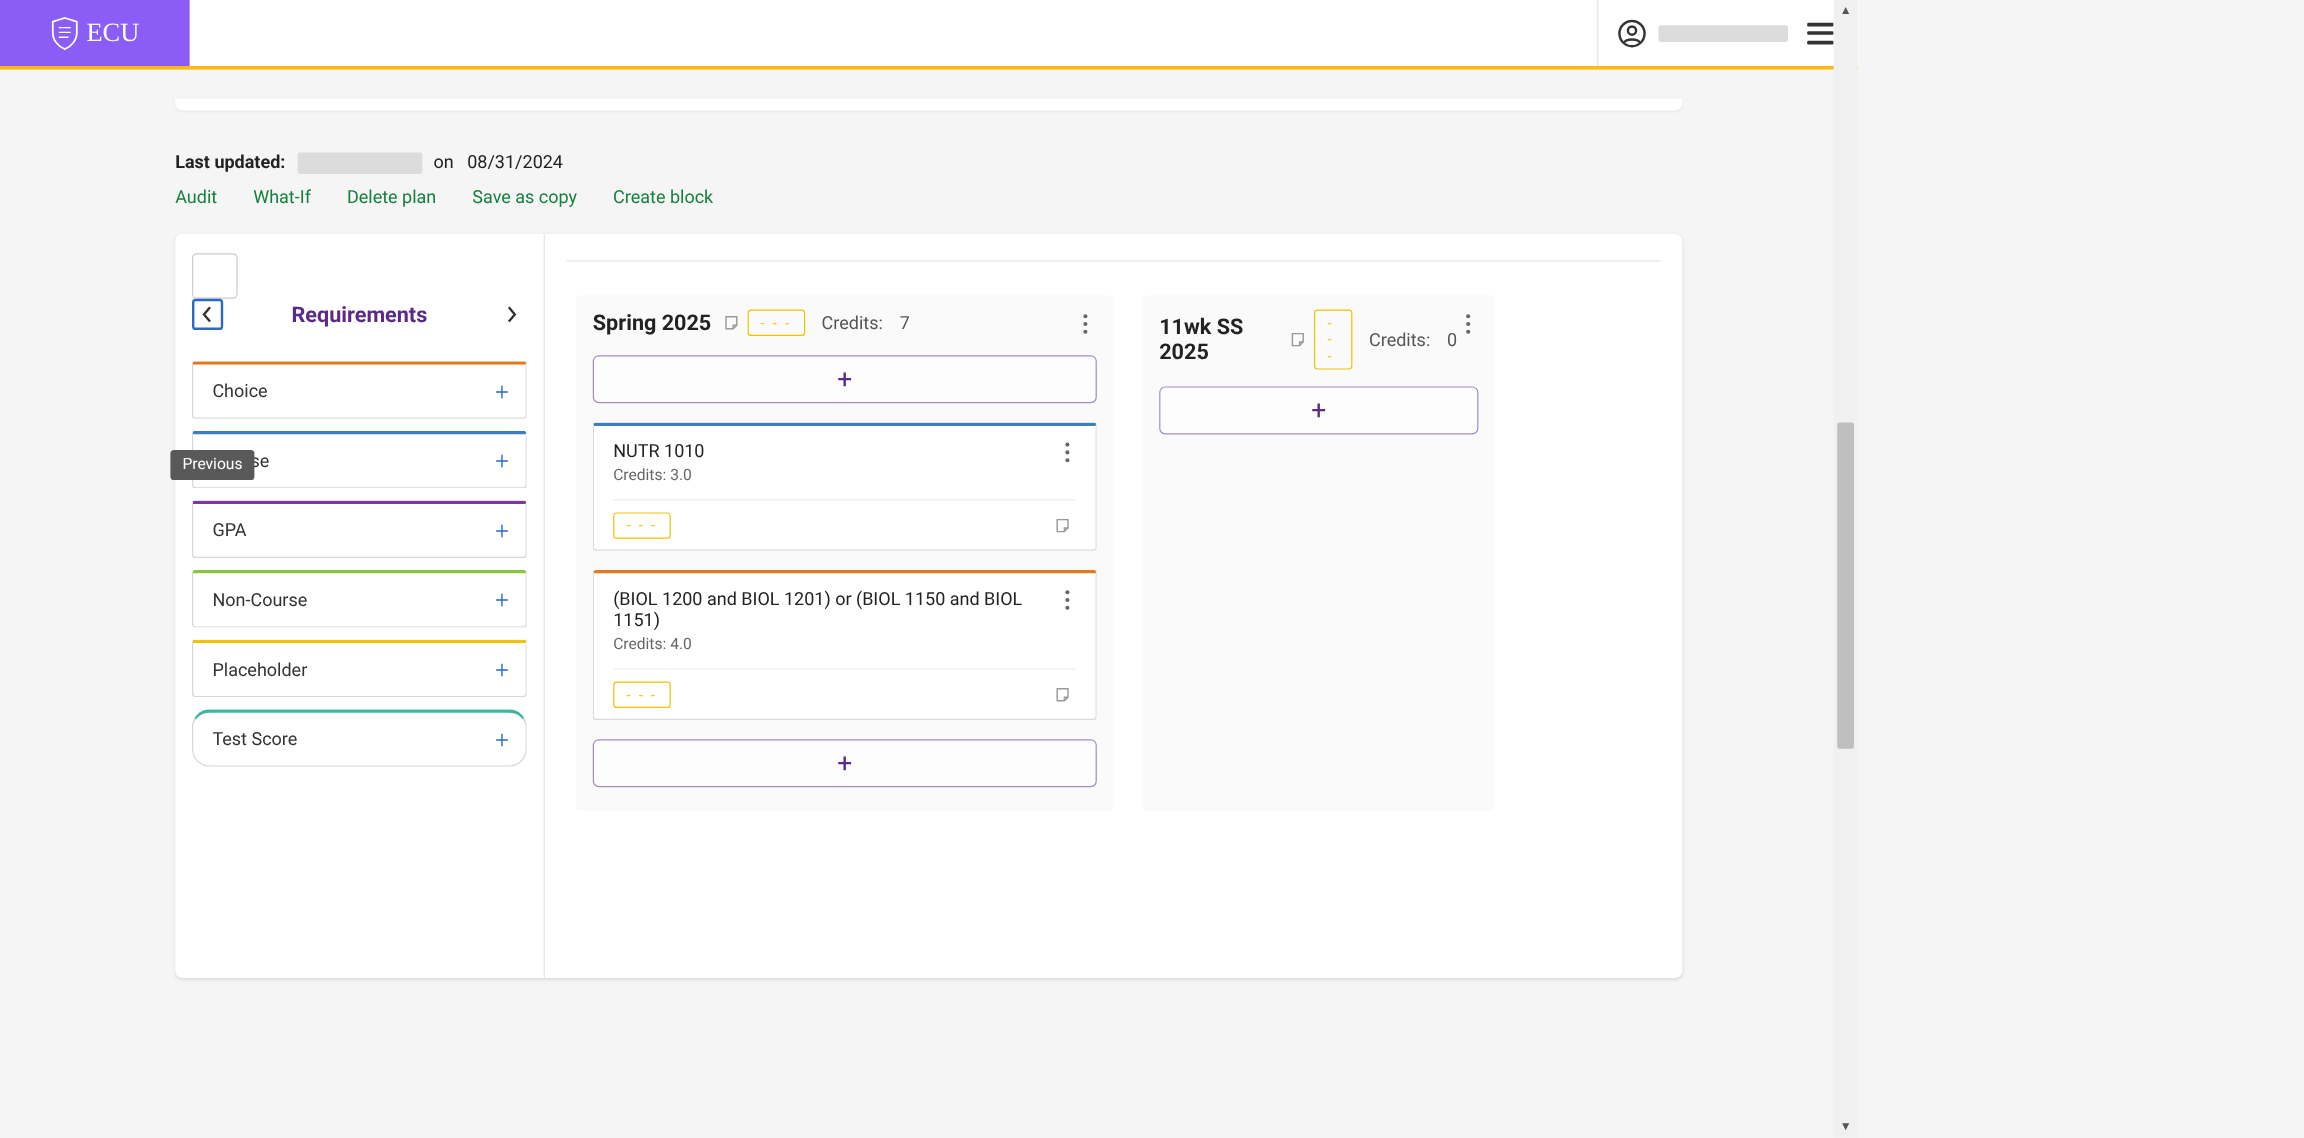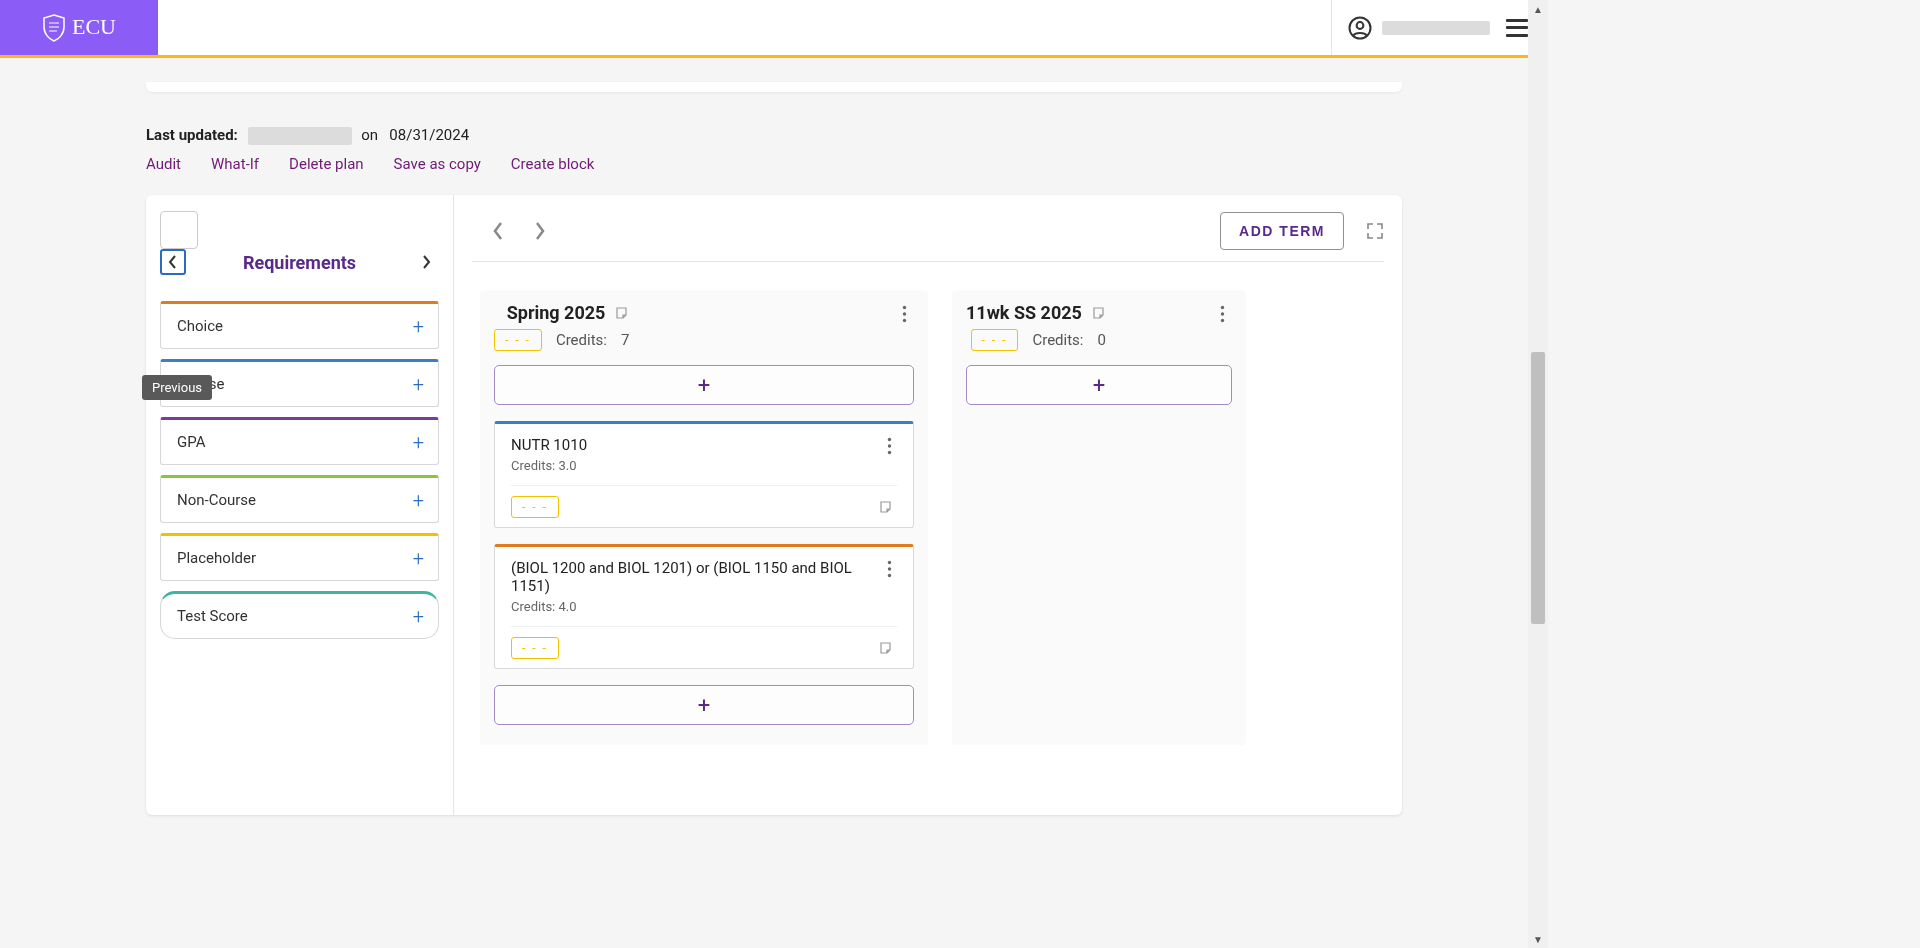--- a/index.html
+++ b/index.html
@@ -77,21 +77,21 @@
 .content-wrap { padding: 24px 0 0 146px; width:1402px; }
 .card-top {
   background:#fff;
   height:10px;
   border-radius: 0 0 6px 6px;
   box-shadow: 0 1px 3px rgba(0,0,0,0.06);
 }
 .meta-row { margin-top:34px; font-size:15px; color:#222;}
 .meta-row .mask{ display:inline-block; width:104px; height:18px; background:#dcdcdc; vertical-align:middle; border-radius:2px; margin:0 6px;}
 .actions-row { margin-top:10px; display:flex; gap:30px; font-size:15px; }
-.actions-row a{ color:#701a75; text-decoration:none; cursor:pointer; }
+.actions-row a{ color:#15803d; text-decoration:none; cursor:pointer; }
 
 
 .panel {
   margin-top:22px;
   background:#fff;
   border-radius:6px;
   box-shadow:0 1px 3px rgba(0,0,0,0.10);
   display:flex;
   min-height:620px;
 }
@@ -144,21 +144,21 @@
   font-size:14px; padding:10px 18px; border-radius:4px; background:#fff; cursor:pointer;
 }
 .expand-icon{ width:18px; height:18px; color:#888; cursor:pointer; margin-left:22px;}
 
 .main-divider{ border-bottom:1px solid #e5e5e5; margin-top:8px; }
 
 .terms-row{ display:flex; gap:24px; margin-top:28px; padding-left:8px;}
 .term-col{ width:448px; background:#fafafa; border-radius:4px; padding:12px 14px 20px 14px; position:relative;}
 .term-col.small{ width:294px; }
 .term-header{ display:flex; align-items:flex-start; justify-content:space-between;}
-.term-title-wrap{ display:flex; flex-direction:column; gap:6px;align-items:flex-end;}
+.term-title-wrap{ display:flex; flex-direction:row; gap:6px;}
 .term-title-line{ display:flex; align-items:center; gap:10px; font-size:18px; font-weight:700; color:#222;}
 .note-icon{ width:14px; height:14px; color:#888; }
 .term-credits{ display:flex; align-items:center; gap:14px; font-size:15px; color:#555;}
 .dash-pill{ border:1px solid #f0c200; border-radius:3px; padding:3px 10px; font-size:12px; color:#f0c200; letter-spacing:2px;}
 .dots-btn{ cursor:pointer; width:20px; height:24px; display:flex; align-items:center; justify-content:center;}
 
 .add-slot{
   margin-top:14px;
   border:1px solid #a58bc4; border-radius:5px;
   height:40px; display:flex; align-items:center; justify-content:center;
@@ -289,42 +289,20 @@
               <span class="plus">+</span>
             </div>
             <div class="req-item" style="border-top-color: rgb(63, 181, 159); border-radius: 15px;">
               <span>Test Score</span>
               <span class="plus">+</span>
             </div>
           </div>
       </div>
 
       <div class="main-area">
-        <div class="main-toolbar">
-          <div class="pager">
-            <div class="pager-chevron">
-              <svg width="16" height="24" viewBox="0 0 16 24">
-                  <path d="M11 4 L5 12 L11 20" fill="none" stroke="#888" stroke-width="2.5"></path>
-                </svg>
-            </div>
-            <div class="pager-chevron">
-              <svg width="16" height="24" viewBox="0 0 16 24">
-                  <path d="M5 4 L11 12 L5 20" fill="none" stroke="#888" stroke-width="2.5"></path>
-                </svg>
-            </div>
-          </div>
-          <div style="display:flex; align-items:center;">
-            <button class="add-term-btn">ADD TERM</button>
-            <span class="expand-icon">
-              <svg viewBox="0 0 18 18" width="18" height="18">
-                  <path d="M2 7 V2 H7 M11 2 H16 V7 M16 11 V16 H11 M7 16 H2 V11" fill="none" stroke="#888" stroke-width="1.6"></path>
-                </svg>
-            </span>
-          </div>
-        </div>
         <div class="main-divider"></div>
 
         <div class="terms-row" id="terms-row">
             <div class="term-col">
               <div class="term-header">
                 <div class="term-title-wrap">
                   <div class="term-title-line">
                     <span>Spring 2025</span>
                     <span>
                       <svg class="note-icon" viewBox="0 0 14 14">

